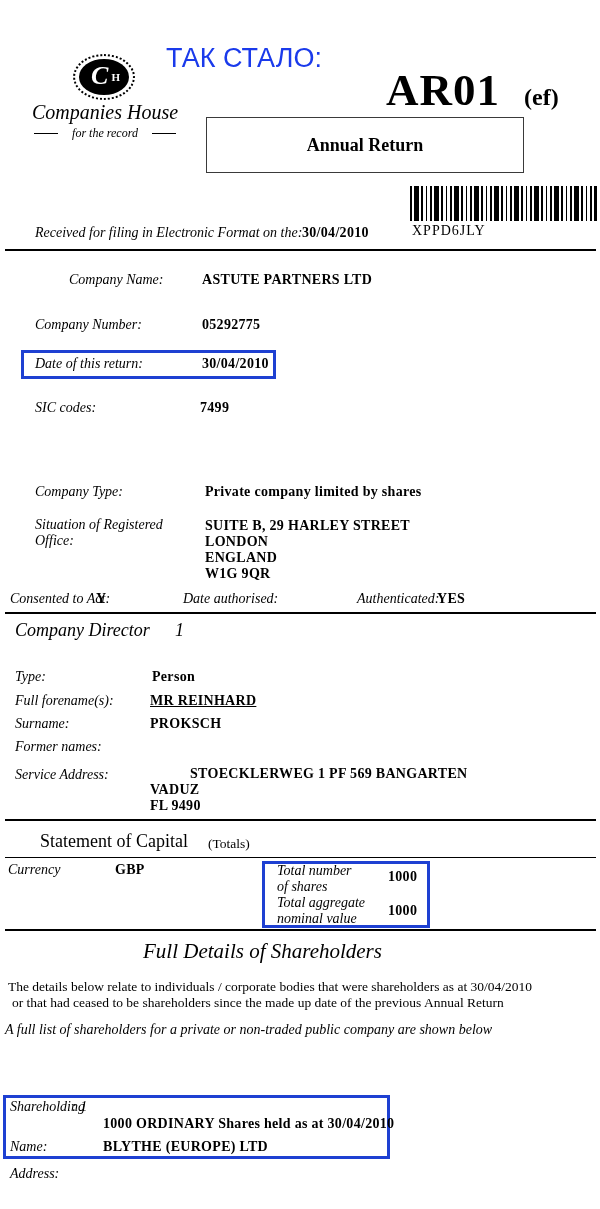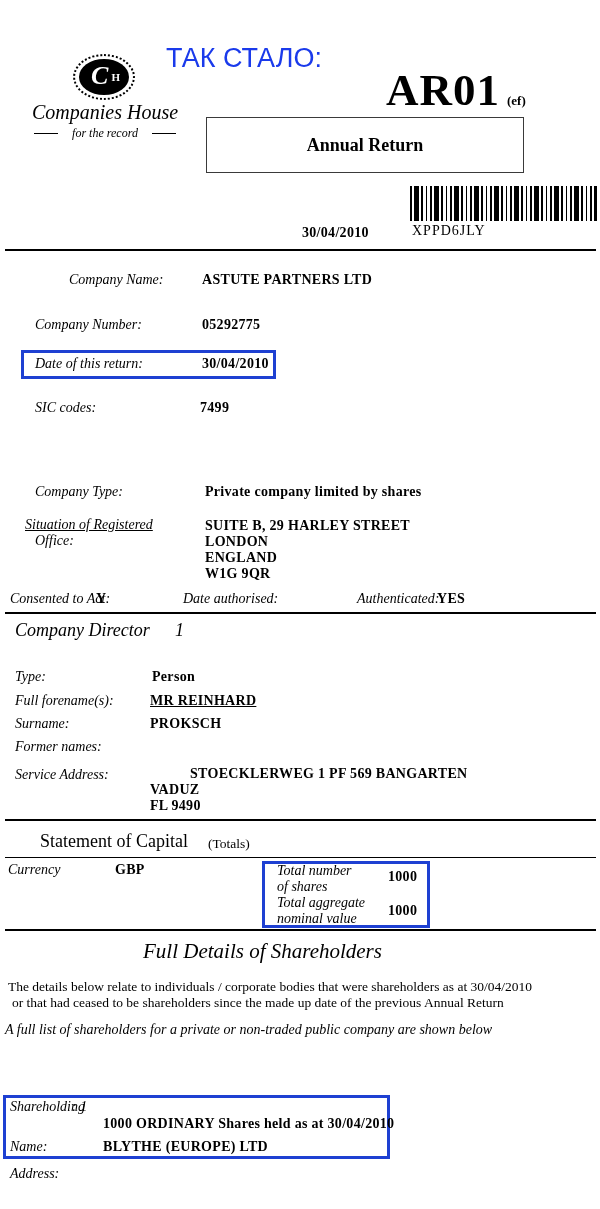--- a/index.html
+++ b/index.html
@@ -20,23 +20,23 @@
   
   #logo-ring{position:absolute;left:73px;top:54px;width:58px;height:42px;border:2px dotted #000;border-radius:50%;display:flex;align-items:center;justify-content:center;}
   #logo-oval{position:relative;width:50px;height:36px;background:#000;border-radius:50%;}
   #logo-c{position:absolute;left:12px;top:2px;color:#fff;font-style:italic;font-weight:bold;font-size:26px;line-height:30px;font-family:"Liberation Serif",serif;}
   #logo-h{position:absolute;right:9px;top:12px;color:#fff;font-size:11px;font-weight:bold;font-family:"Liberation Serif",serif;}
   #logo-name{position:absolute;left:30px;top:101px;width:150px;text-align:center;font-style:italic;font-size:20px;white-space:nowrap;}
   #logo-tagline{position:absolute;left:30px;top:126px;width:150px;display:flex;align-items:center;justify-content:center;gap:14px;}
   #logo-tagline .dash{width:24px;border-top:1px solid #000;height:0;}
   #logo-tagline .tg{font-style:italic;font-size:12px;white-space:nowrap;}
   
-  #form-code-row{position:absolute;left:386px;top:64px;display:flex;align-items:baseline;gap:7px;}
+  #form-code-row{position:absolute;left:386px;top:64px;display:flex;align-items:baseline;gap:24px;}
   #form-code{font-size:45px;font-weight:bold;letter-spacing:1px;}
-  #form-code-suffix{font-size:13px;font-weight:bold;}
+  #form-code-suffix{font-size:24px;font-weight:bold;}
   #annual-return-box{position:absolute;left:206px;top:117px;width:316px;height:54px;border:1px solid #3a3a3a;display:flex;align-items:center;justify-content:center;}
   #annual-return-title{font-weight:bold;font-size:18px;}
   #barcode{position:absolute;left:410px;top:186px;width:187px;height:35px;
     background:repeating-linear-gradient(90deg,#000 0,#000 2px,#fff 2px,#fff 4px,#000 4px,#000 9px,#fff 9px,#fff 11px,#000 11px,#000 13px,#fff 13px,#fff 16px,#000 16px,#000 17px,#fff 17px,#fff 20px);}
   #barcode-label{position:absolute;left:412px;top:223px;font-size:14px;letter-spacing:1px;}
 </style>
 </head>
 <body>
 
 <div id="page">
@@ -60,40 +60,41 @@
     <span id="form-code">AR01</span>
     <span id="form-code-suffix">(ef)</span>
   </div>
   <div id="annual-return-box">
     <span id="annual-return-title">Annual Return</span>
   </div>
 
   <div id="barcode"></div>
   <div id="barcode-label">XPPD6JLY</div>
 
+  <div class="abs lbl" style="left:35px;top:225px;">Received for filing in Electronic Format on the:</div>
   <div class="abs val" style="left:302px;top:225px;">30/04/2010</div>
   <div class="rule" style="top:249px;"></div>
 
   <div class="abs lbl" style="left:35px;top:272px;margin-left:34px;">Company Name:</div>
   <div class="abs val" style="left:202px;top:272px;">ASTUTE PARTNERS LTD</div>
 
   <div class="abs lbl" style="left:35px;top:317px;">Company Number:</div>
   <div class="abs val" style="left:202px;top:317px;">05292775</div>
 
   <div class="bluebox" style="left:21px;top:350px;width:249px;height:23px;"></div>
   <div class="abs lbl" style="left:35px;top:356px;">Date of this return:</div>
   <div class="abs val" style="left:202px;top:356px;">30/04/2010</div>
 
   <div class="abs lbl" style="left:35px;top:400px;">SIC codes:</div>
   <div class="abs val" style="left:200px;top:400px;">7499</div>
 
   <div class="abs lbl" style="left:35px;top:484px;">Company Type:</div>
   <div class="abs val" style="left:205px;top:484px;">Private company limited by shares</div>
 
-  <div class="abs lbl" style="left:25px;top:517px;text-decoration:underline;">Situation of Registered</div>
+  <div class="abs lbl" style="left:35px;top:517px;">Situation of Registered</div>
   <div class="abs lbl" style="left:35px;top:533px;">Office:</div>
   <div class="abs val" style="left:205px;top:518px;">SUITE B, 29 HARLEY STREET</div>
   <div class="abs val" style="left:205px;top:534px;">LONDON</div>
   <div class="abs val" style="left:205px;top:550px;">ENGLAND</div>
   <div class="abs val" style="left:205px;top:566px;">W1G 9QR</div>
 
   <div class="abs lbl" style="left:10px;top:591px;">Consented to Act:</div>
   <div class="abs val" style="left:96px;top:591px;">Y</div>
   <div class="abs lbl" style="left:183px;top:591px;">Date authorised:</div>
   <div class="abs lbl" style="left:357px;top:591px;">Authenticated:</div>

